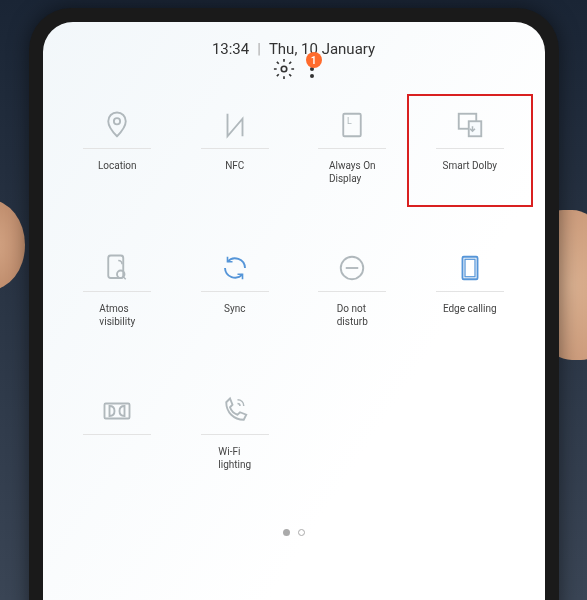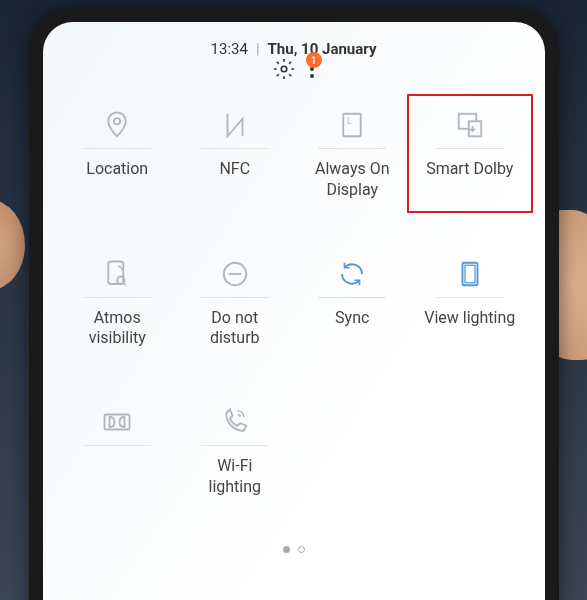--- a/index.html
+++ b/index.html
@@ -39,21 +39,21 @@
       flex-direction: column;
     }
     .status-left {
       display: flex;
       align-items: center;
       color: #333;
       font-size: 15px;
     }
     .time { font-weight: 400; }
     .divider { margin: 0 8px; color: #aaa; }
-    .date { font-weight: 700; text-align: center; }
+    .date { font-weight: 400; text-align: center; }
     .status-right {
       display: flex;
       align-items: center;
       gap: 14px;
     }
     .settings-icon svg { width: 22px; height: 22px; }
     .more-icon { position: relative; }
     .more-icon svg { width: 6px; height: 20px; }
     .badge {
       position: absolute;
@@ -92,23 +92,22 @@
       margin-bottom: 6px;
     }
     .tile-icon svg { width: 30px; height: 30px; }
     .tile-divider {
       width: 68px;
       height: 1px;
       background: #e3e3e3;
       margin-bottom: 10px;
     }
     .tile-label {
-      font-size: 16px;
+      font-size: 10px;
       color: #444;
-      text-align: center;
       line-height: 1.3;
       min-height: 36px;
       white-space: pre-line;
     }
     .highlight-box {
       position: absolute;
       border: 2px solid #d92020;
       top: -14px;
       bottom: -12px;
       left: -4px;
@@ -238,51 +237,51 @@
             <path d="M17 19l2 2" stroke-width="1.2"></path>
           </svg>
         </span>
         <div class="tile-divider"></div>
         <span class="tile-label">Atmos
 visibility</span>
       </div>
 
       <div class="tile">
         <span class="tile-icon">
-          <svg viewBox="0 0 24 24" fill="none" stroke="#b0b8bc" stroke-width="1.5">
-            <circle cx="12" cy="12" r="9"></circle>
-            <line x1="7" y1="12" x2="17" y2="12"></line>
-          </svg>
-        </span>
-        <div class="tile-divider"></div>
-        <span class="tile-label">Do not
-disturb</span>
-      </div>
-
-      <div class="tile">
-        <span class="tile-icon">
           <svg viewBox="0 0 24 24" fill="none" stroke="#5595d8" stroke-width="1.5">
             <path d="M20 12a8 8 0 0 0-14-5"></path>
             <path d="M4 12a8 8 0 0 0 14 5"></path>
             <path d="M6 3v4h4M18 21v-4h-4" stroke-width="1.3"></path>
           </svg>
         </span>
         <div class="tile-divider"></div>
         <span class="tile-label">Sync</span>
       </div>
 
       <div class="tile">
         <span class="tile-icon">
+          <svg viewBox="0 0 24 24" fill="none" stroke="#b0b8bc" stroke-width="1.5">
+            <circle cx="12" cy="12" r="9"></circle>
+            <line x1="7" y1="12" x2="17" y2="12"></line>
+          </svg>
+        </span>
+        <div class="tile-divider"></div>
+        <span class="tile-label">Do not
+disturb</span>
+      </div>
+
+      <div class="tile">
+        <span class="tile-icon">
           <svg viewBox="0 0 24 24" fill="none" stroke="#5595d8" stroke-width="1.5">
             <rect x="6" y="3" width="12" height="18" rx="1"></rect>
             <rect x="8" y="5" width="8" height="14" stroke-width="1"></rect>
           </svg>
         </span>
         <div class="tile-divider"></div>
-        <span class="tile-label">View lighting</span>
+        <span class="tile-label">Edge calling</span>
       </div>
 
       <div class="tile">
         <span class="tile-icon">
           <svg viewBox="0 0 24 24" fill="none" stroke="#b0b8bc" stroke-width="1.5">
             <rect x="2" y="6" width="20" height="12" rx="1"></rect>
             <path d="M6 8v8c2 0 4-1 4-4s-2-4-4-4zM18 8v8c-2 0-4-1-4-4s2-4 4-4z"></path>
           </svg>
         </span>
         <div class="tile-divider"></div>

